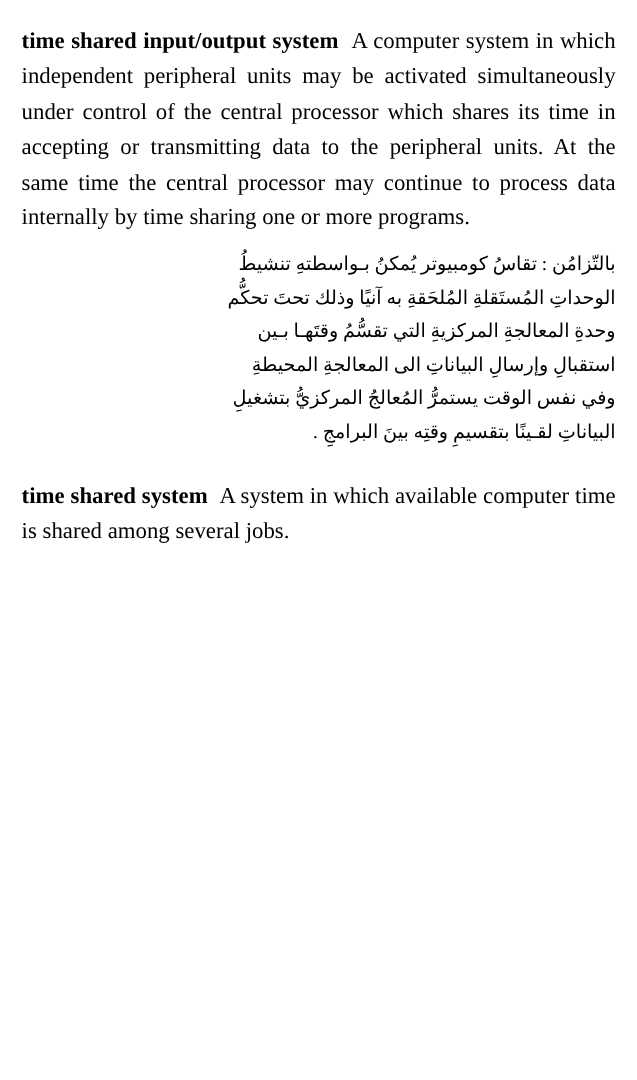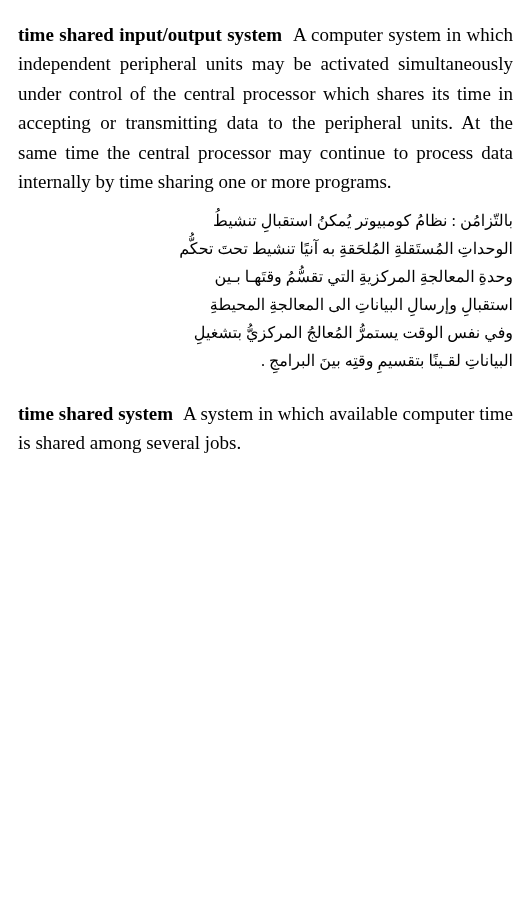--- a/index.html
+++ b/index.html
@@ -47,22 +47,22 @@
 <body>
 
 <div>
 
   <div class="entry-block">
     <div class="entry-english">
       <span class="term">time shared input/output system</span>
       &nbsp;<span>A computer system in which independent peripheral units may be activated simultaneously under control of the central processor which shares its time in accepting or transmitting data to the peripheral units. At the same time the central processor may continue to process data internally by time sharing one or more programs.</span>
     </div>
     <div class="entry-arabic">
-      <div>بالتّزامُن : نظامُ كومبيوتر يُمكنُ استقبالِ تنشيطُ</div>
-      <div>الوحداتِ المُستَقلةِ المُلحَقةِ به آنيًا تنشيط تحتَ تحكُّم</div>
+      <div>بالتّزامُن : تقاسُ كومبيوتر يُمكنُ بـواسطتهِ تنشيطُ</div>
+      <div>الوحداتِ المُستَقلةِ المُلحَقةِ به آنيًا وذلك تحتَ تحكُّم</div>
       <div>وحدةِ المعالجةِ المركزيةِ التي تقسُّمُ وقتَهـا بـين</div>
       <div>استقبالِ وإرسالِ البياناتِ الى المعالجةِ المحيطةِ</div>
       <div>وفي نفس الوقت يستمرُّ المُعالجُ المركزيُّ بتشغيلِ</div>
       <div>البياناتِ لقـينًا بتقسيمِ وقتِه بينَ البرامجِ .</div>
     </div>
   </div>
 
   <div class="entry-block second-entry">
     <div class="entry-english">
       <span class="term">time shared system</span>

